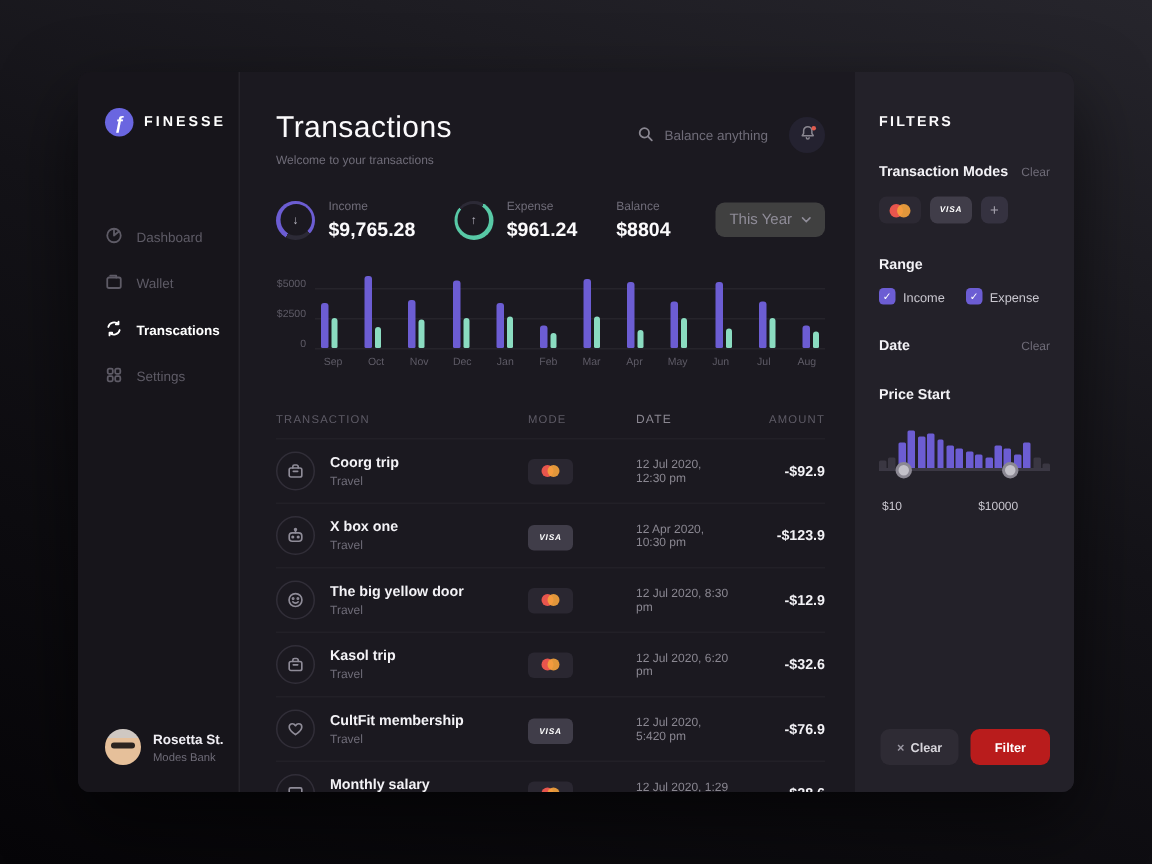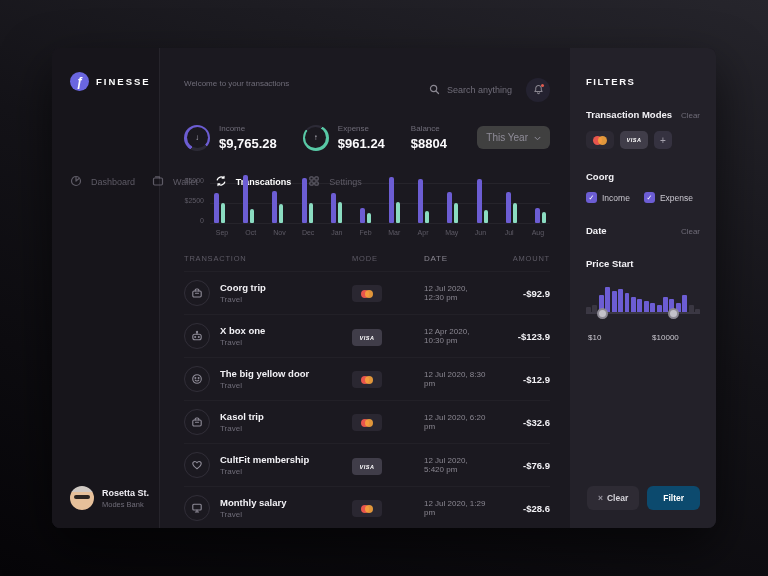--- a/index.html
+++ b/index.html
@@ -20,21 +20,21 @@
     width:108px; background:#17151b; border-right:1px solid #26242b;
     display:flex; flex-direction:column; padding:24px 0 18px 18px; flex-shrink:0;
   }
   .logo { display:flex; align-items:center; gap:7px; }
   .logo-mark {
     width:19px; height:19px; border-radius:50%; background:#6a66e0;
     display:flex; align-items:center; justify-content:center;
     color:#fff; font-size:12px; font-style:italic; font-weight:bold;
   }
   .brand { font-size:9.5px; font-weight:bold; letter-spacing:2px; color:#fff; }
-  .nav { margin-top:84px; display:flex; gap:17px; }
+  .nav { margin-top:60px; display:flex; flex-direction:column; gap:17px; }
   .nav-item { display:flex; align-items:center; gap:9px; color:#5e5b66; font-size:9px; cursor:pointer; }
   .nav-item.active { color:#ffffff; font-weight:bold; }
   .nav-item svg { stroke:currentColor; fill:none; stroke-width:1.2; stroke-linecap:round; stroke-linejoin:round; }
   .profile { margin-top:auto; display:flex; align-items:center; gap:8px; }
   .avatar {
     width:24px; height:24px; border-radius:50%; overflow:hidden; position:relative;
     background:linear-gradient(180deg,#cfc8c2 0 26%, #e6c09a 26% 100%);
   }
   .avatar::after { content:""; position:absolute; left:4px; right:4px; top:9px; height:4px; border-radius:2px; background:#2b2420; }
   .p-name { font-size:9px; font-weight:bold; color:#efedf3; }
@@ -76,21 +76,21 @@
   .plot { flex:1; position:relative; }
   .gridline { position:absolute; left:0; right:0; height:1px; background:rgba(255,255,255,.05); }
   .bars-row { position:relative; display:flex; justify-content:space-between; height:48px; align-items:flex-end; padding:0 4px; }
   .cgroup { display:flex; flex-direction:column; align-items:center; }
   .cbars { display:flex; align-items:flex-end; gap:2px; height:48px; }
   .cbar { border-radius:2px 2px 1px 1px; }
   .cbar.s0 { width:5px; } .cbar.s1 { width:4px; }
   .clabels { display:flex; justify-content:space-between; padding:0 1px; margin-top:6px; }
   .clabel { font-size:7px; color:#5e5b66; width:22px; text-align:center; }
   
-  .table { margin-top:18px; flex:1; }
+  .table { margin-top:30px; flex:1; }
   .thead, .trow { display:flex; align-items:center; }
   .thead { font-size:7.5px; color:#5e5b66; letter-spacing:.8px; padding-bottom:8px; }
   .tc-trans { width:168px; display:flex; align-items:center; gap:10px; }
   .tc-mode  { width:72px; }
   .tc-date  { flex:1; font-size:8px; color:#8a8791; }
   .tc-amount{ width:62px; text-align:right; font-size:9.5px; font-weight:bold; color:#f3f2f6; }
   .trow { padding:8px 0; border-top:1px solid rgba(255,255,255,.03); cursor:pointer; }
   .ticon {
     width:26px; height:26px; border-radius:50%; border:1px solid #312e38; flex-shrink:0;
     display:flex; align-items:center; justify-content:center;
@@ -144,21 +144,21 @@
     position:absolute; bottom:4px; width:11px; height:11px; border-radius:50%;
     background:#c3c1c9; border:2px solid #8b8893; cursor:grab;
   }
   .slider-labels { position:absolute; left:0; right:0; bottom:-10px; font-size:8px; color:#c9c7cf; }
   .slider-labels .min { position:absolute; left:2px; }
   .slider-labels .max { position:absolute; left:58%; }
   .f-actions { margin-top:auto; display:flex; justify-content:flex-end; gap:8px; }
   .btn { border-radius:6px; padding:7px 11px; font-size:8.5px; font-weight:bold; cursor:pointer; }
   .btn-clear { background:#2e2b34; color:#d7d5db; }
   .btn-clear::before { content:"×"; margin-right:4px; color:#9a97a2; }
-  .btn-filter { background:#0c4a6e; color:#ffffff; padding:7px 16px; }
+  .btn-filter { background:#b91c1c; color:#ffffff; padding:7px 16px; }
 </style>
 </head>
 <body>
 
 <div class="card">
 
   <aside class="sidebar">
     <div class="logo">
       <span class="logo-mark">ƒ</span>
       <span class="brand">FINESSE</span>
@@ -208,31 +208,32 @@
       <span>
         <div class="p-name">Rosetta St.</div>
         <div class="p-bank">Modes Bank</div>
       </span>
     </div>
   </aside>
 
   <main class="main">
     <div class="m-header">
       <div>
+        <div class="page-title">Transactions</div>
         <div class="page-sub">Welcome to your transactions</div>
       </div>
       <div class="h-right">
         <div class="search">
           <span>
             <svg width="11" height="11" viewBox="0 0 12 12">
                 <circle cx="5" cy="5" r="3.4"></circle>
                 <path d="M7.6 7.6 10.4 10.4"></path>
               </svg>
           </span>
-          <span>Search anything</span>
+          <span>Balance anything</span>
         </div>
         <div class="bell">
           <span>
             <svg width="11" height="11" viewBox="0 0 12 12">
                 <path d="M6 1.6a3 3 0 0 1 3 3v1.9l1 1.6H2l1-1.6V4.6a3 3 0 0 1 3-3Z"></path>
                 <path d="M5 9.6a1 1 0 0 0 2 0"></path>
               </svg>
           </span>
           <span class="dot"></span>
         </div>
@@ -521,21 +522,21 @@
         <span class="fmode mc">
             <i class="c1"></i>
             <i class="c2"></i>
           </span>
         <span class="fmode visa">VISA</span>
         <span class="fmode add">+</span>
       </div>
     </div>
 
     <div class="sec">
-      <div class="f-sec-label">Coorg</div>
+      <div class="f-sec-label">Range</div>
       <div class="check-row">
         <span class="check">
           <span class="checkbox">✓</span>
           <span class="check-label">Income</span>
         </span>
         <span class="check">
           <span class="checkbox">✓</span>
           <span class="check-label">Expense</span>
         </span>
       </div>

